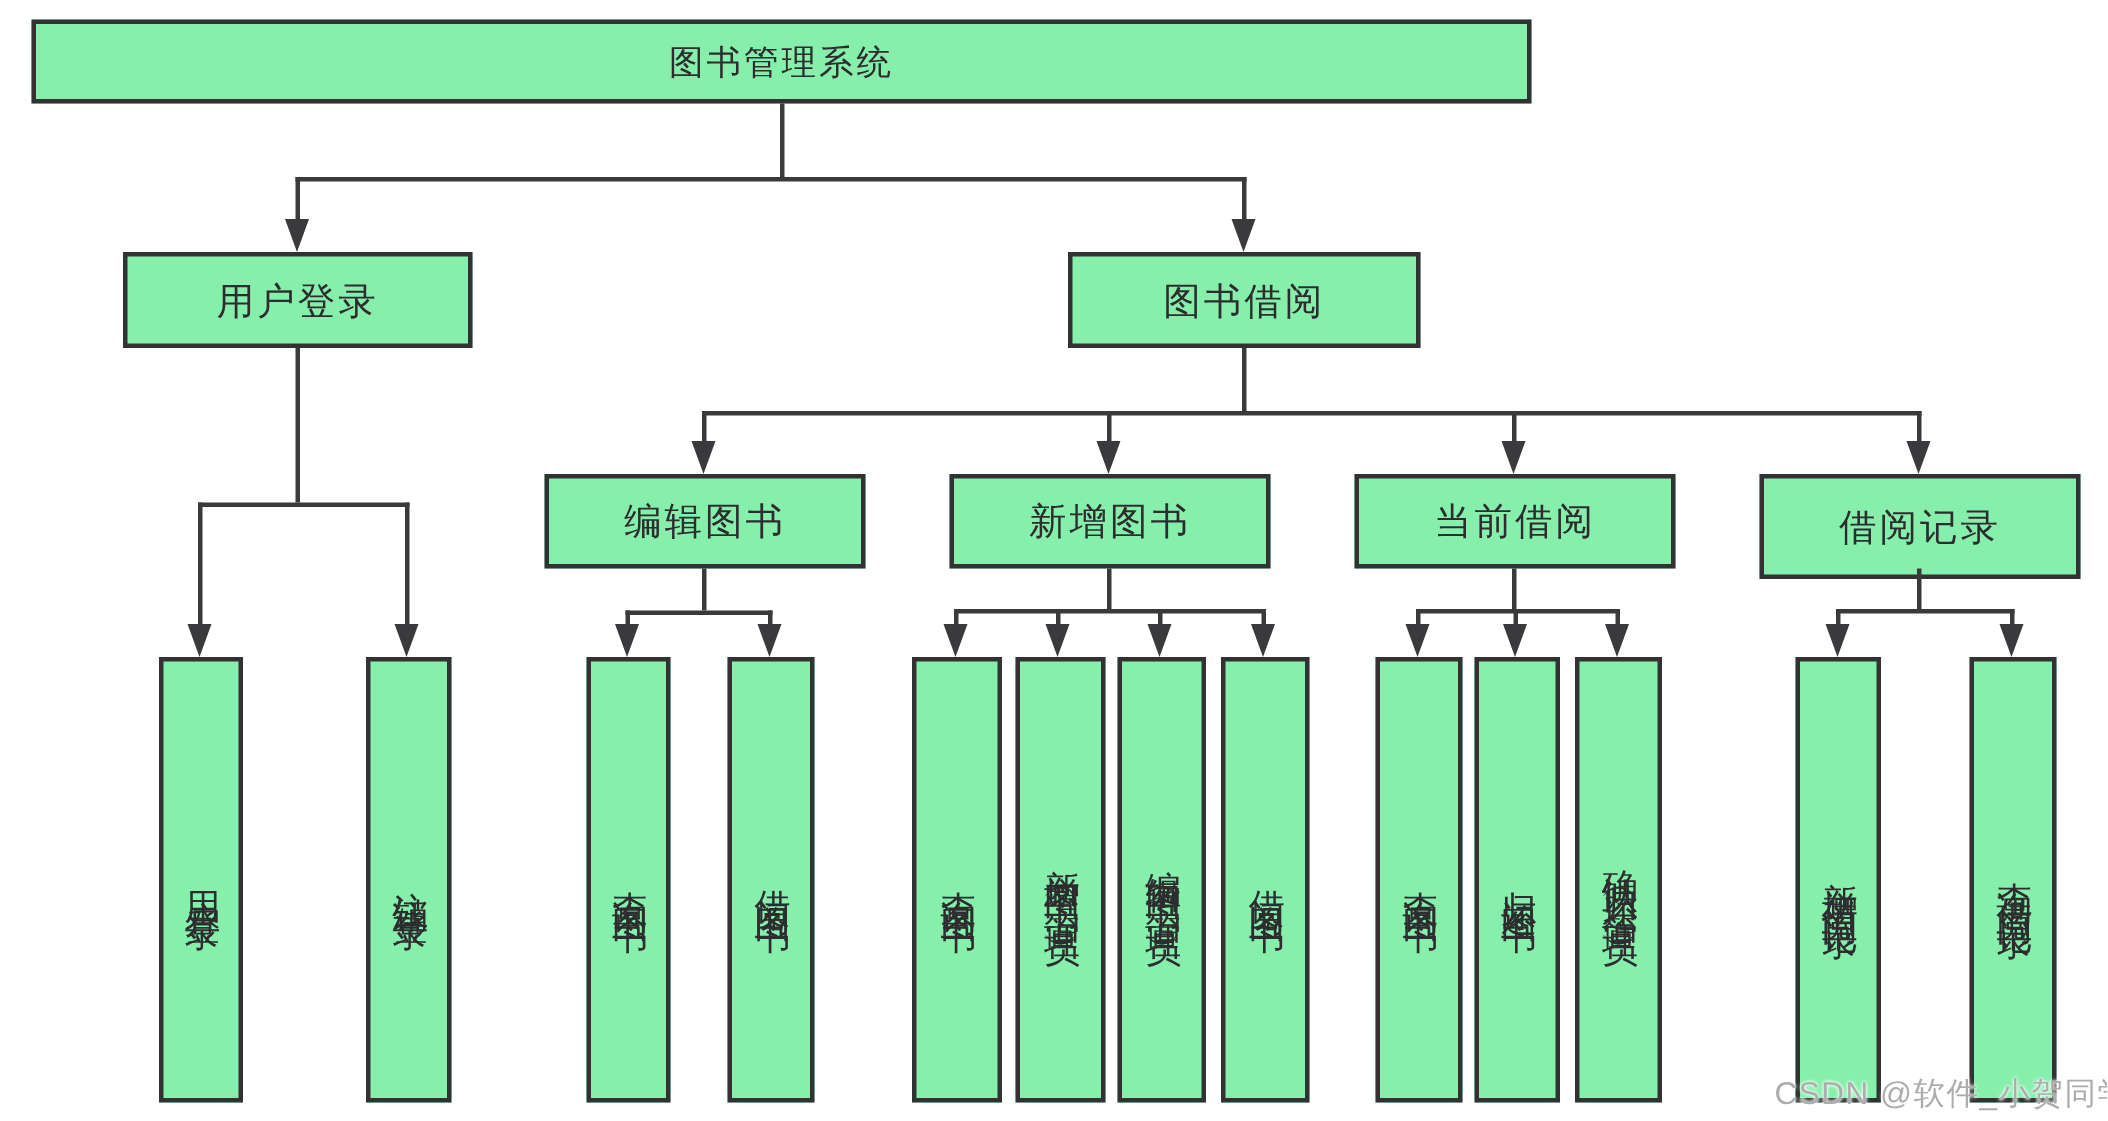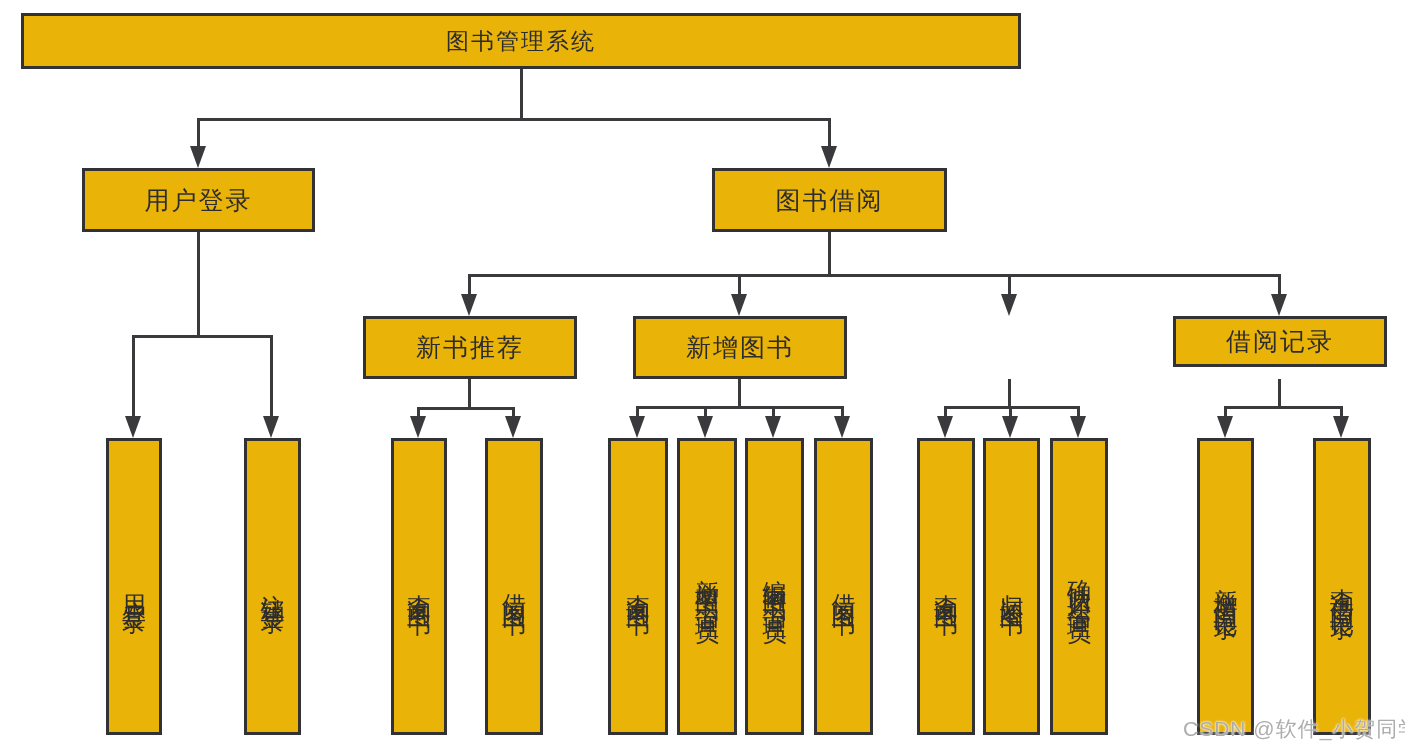--- a/index.html
+++ b/index.html
@@ -15,21 +15,21 @@
     position:relative;
     width:1405px;height:747px;
     background:var(--bg);
     font-family:"Liberation Sans","DejaVu Sans",sans-serif;
     color:var(--text);
     overflow:hidden;
   }
   .box{
     position:absolute;
     border:3px solid var(--border);
-    background:#eab308;
+    background:#86efac;
     display:flex;align-items:center;justify-content:center;
   }
   .box .lbl{
     font-size:25px;
     letter-spacing:2px;
     white-space:nowrap;
     color:var(--text);
   }
   .box.root .lbl{font-size:23px;}
   .box.leaf .lbl{
@@ -93,26 +93,29 @@
   <div class="vline" style="left:468px;top:274px;height:22px"></div>
   <div class="ah" style="left:461px;top:294px"></div>
   <div class="vline" style="left:738px;top:274px;height:22px"></div>
   <div class="ah" style="left:731px;top:294px"></div>
   <div class="vline" style="left:1008px;top:274px;height:22px"></div>
   <div class="ah" style="left:1001px;top:294px"></div>
   <div class="vline" style="left:1278px;top:274px;height:22px"></div>
   <div class="ah" style="left:1271px;top:294px"></div>
 
   <div class="box" style="left:363px;top:316px;width:214px;height:63px">
-    <span class="lbl">新书推荐</span>
+    <span class="lbl">编辑图书</span>
   </div>
   <div class="box" style="left:633px;top:316px;width:214px;height:63px">
     <span class="lbl">新增图书</span>
   </div>
-  <div class="box" style="left:1173px;top:316px;width:214px;height:51px">
+  <div class="box" style="left:903px;top:316px;width:214px;height:63px">
+    <span class="lbl">当前借阅</span>
+  </div>
+  <div class="box" style="left:1173px;top:316px;width:214px;height:70px">
     <span class="lbl">借阅记录</span>
   </div>
 
   <div class="vline" style="left:468px;top:379px;height:28px"></div>
   <div class="hline" style="left:417px;top:407px;width:98px"></div>
   <div class="vline" style="left:417px;top:407px;height:11px"></div>
   <div class="ah" style="left:410px;top:416px"></div>
   <div class="vline" style="left:512px;top:407px;height:11px"></div>
   <div class="ah" style="left:505px;top:416px"></div>
 

